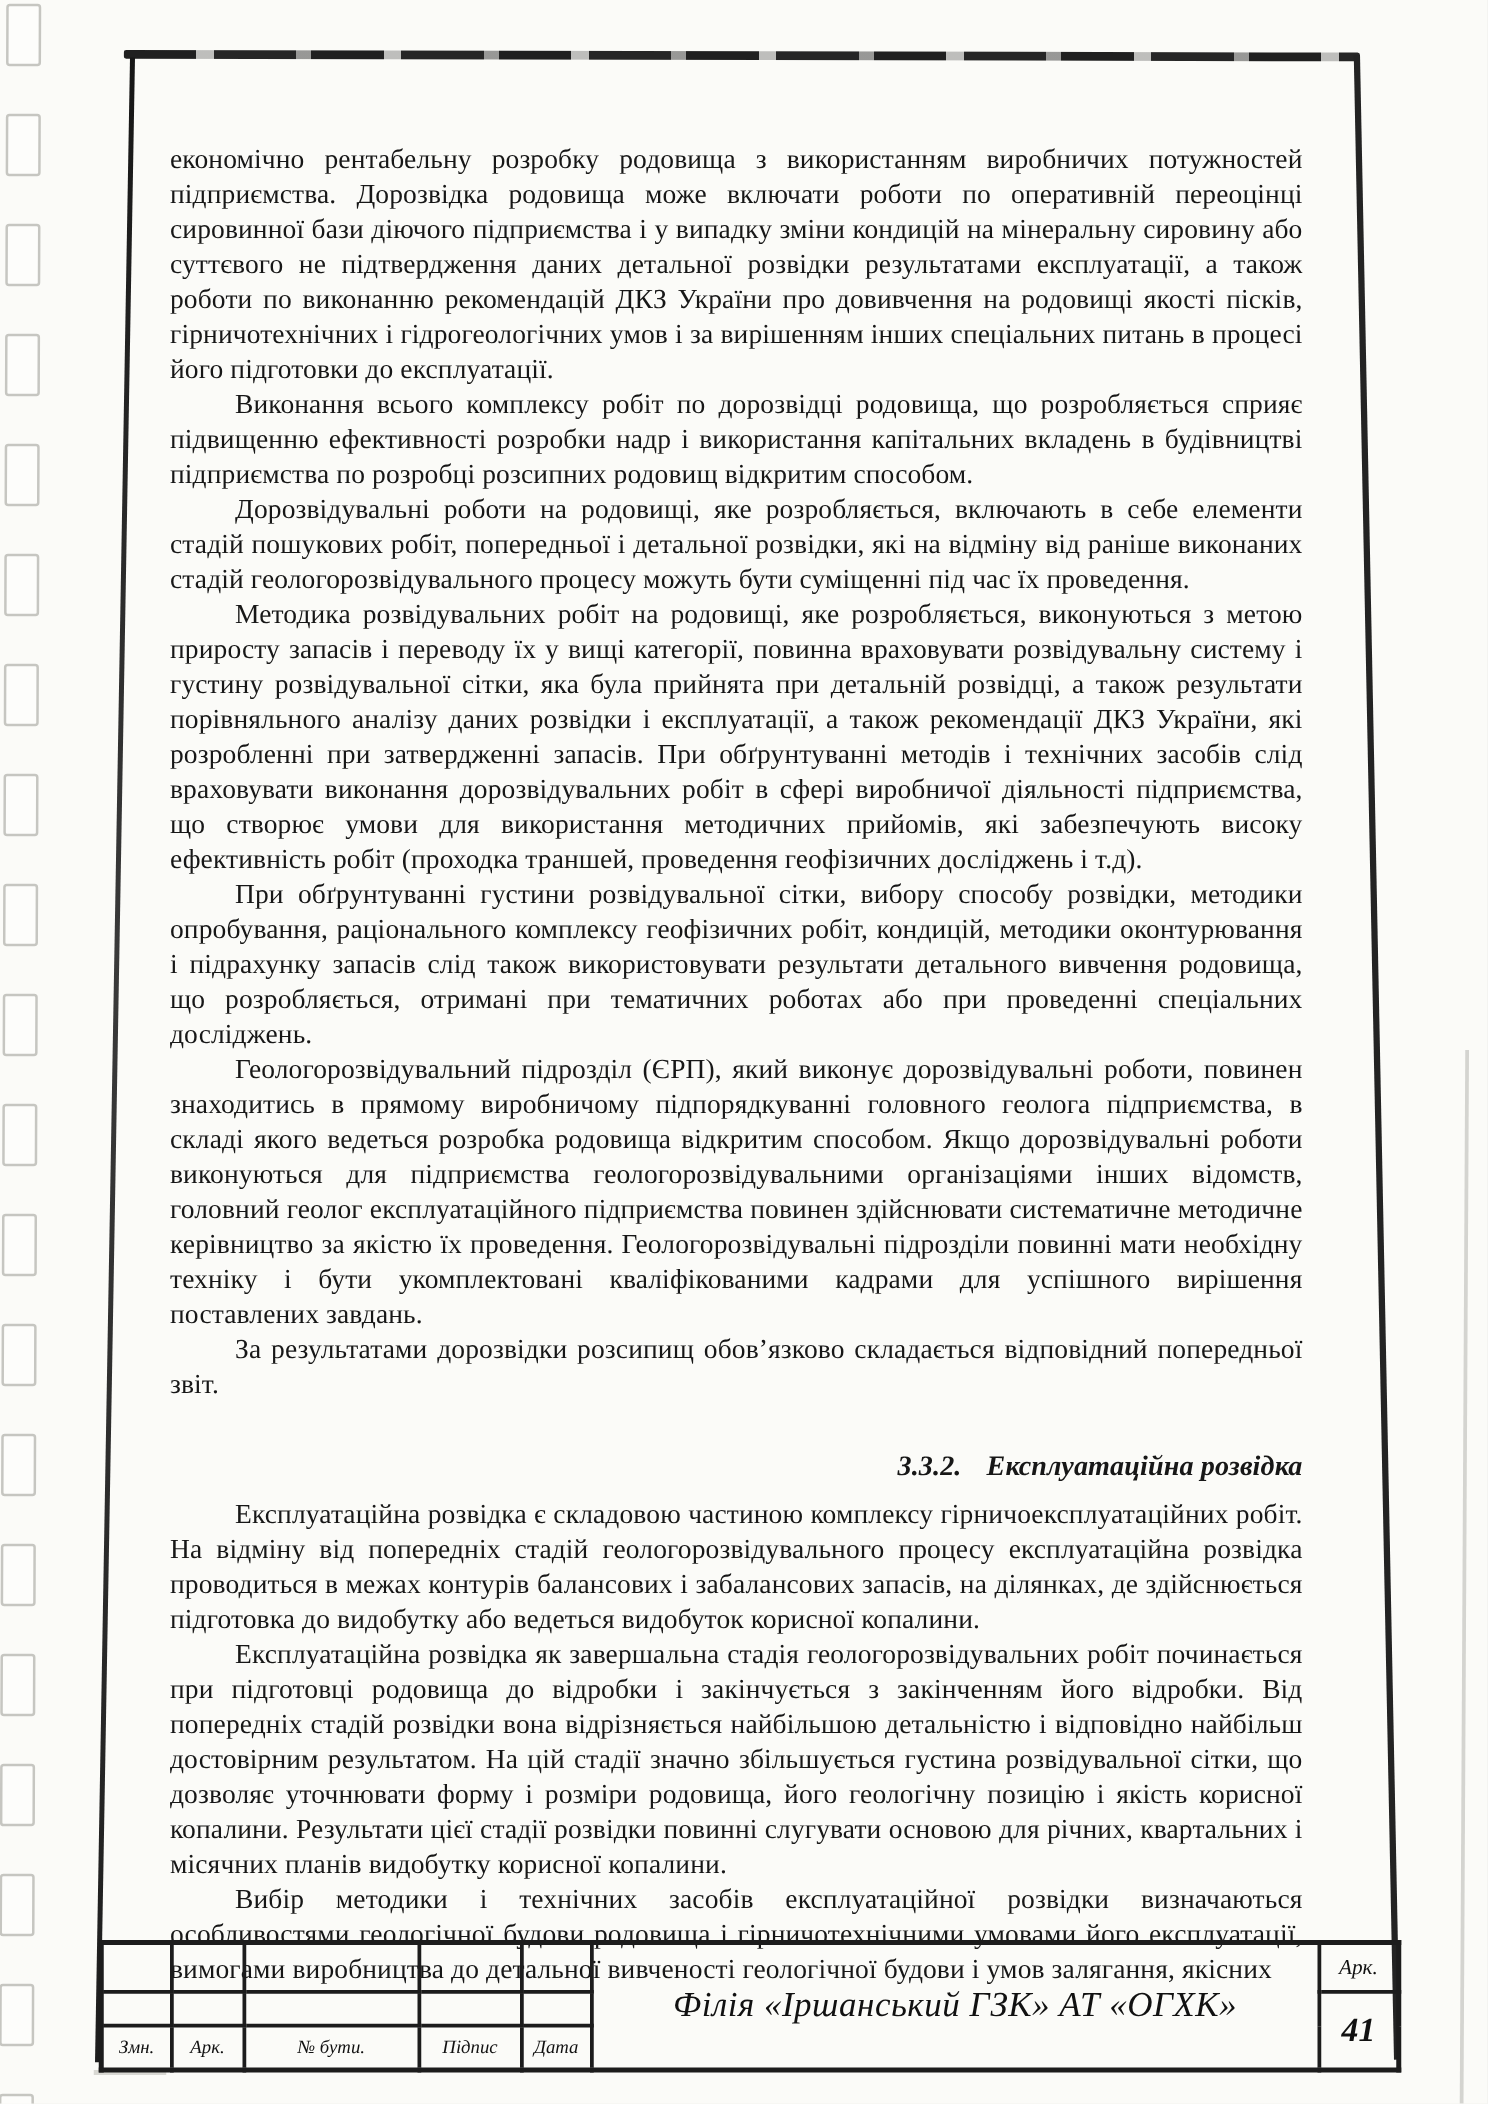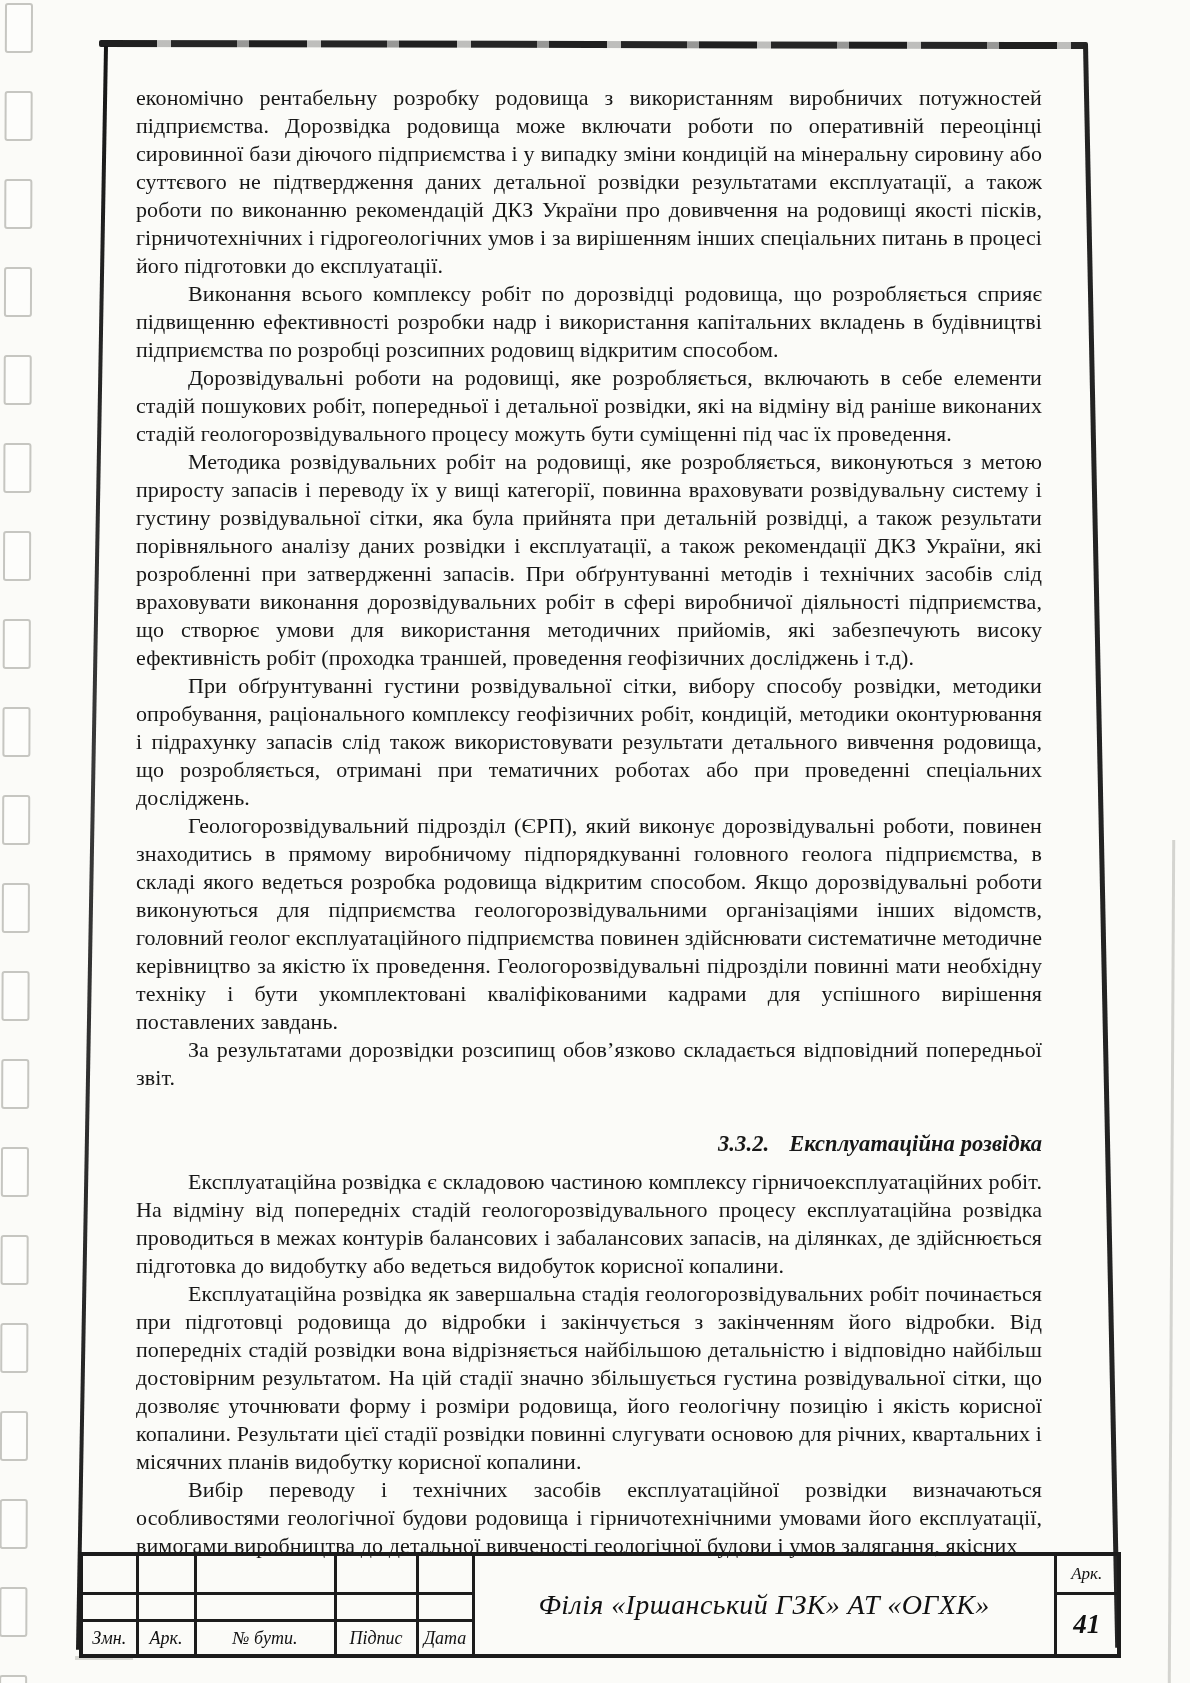--- a/index.html
+++ b/index.html
@@ -50,21 +50,21 @@
     background:#d8d8d3;
   }
   
   .content{
     position:absolute;left:136px;top:84px;width:906px;
     font-size:22px;line-height:28px;
     text-align:justify;
     letter-spacing:.1px;
   }
   .content p{margin:0;text-indent:52px;}
-  .content p.continuation{text-indent:0;}
+  .content p.continuation{text-indent:0;margin-top:29px;}
   .heading{
     margin:38px 0 10px 0;
     padding-left:145px;
     text-align:right;
     font-size:22.5px;line-height:28px;
     font-weight:bold;font-style:italic;
   }
   .heading .num{margin-right:20px;}
   
   table.stamp{
@@ -75,21 +75,21 @@
     font-style:italic;color:#111;
   }
   table.stamp td{
     border:3px solid #1c1c1c;
     padding:0;text-align:center;vertical-align:middle;
     overflow:hidden;white-space:nowrap;margin-left:36px;
   }
   tr.r1 td{height:36px;}
   tr.r2 td{height:24px;font-weight:bold;}
   tr.r3 td{height:32px;}
-  td.label{font-size:18px;font-family:Liberation Serif, serif;}
+  td.label{font-size:15px;font-family:Liberation Serif, serif;}
   td.org{font-size:28px;letter-spacing:.4px;}
   td.sheet-head{font-size:17px;}
   td.sheet-num{font-size:27px;}
 </style>
 </head>
 <body>
 
 <div class="page">
 
   <div class="holes">
@@ -129,21 +129,21 @@
     <p>При обґрунтуванні густини розвідувальної сітки, вибору способу розвідки, методики опробування, раціонального комплексу геофізичних робіт, кондицій, методики оконтурювання і підрахунку запасів слід також використовувати результати детального вивчення родовища, що розробляється, отримані при тематичних роботах або при проведенні спеціальних досліджень.</p>
     <p>Геологорозвідувальний підрозділ (ЄРП), який виконує дорозвідувальні роботи, повинен знаходитись в прямому виробничому підпорядкуванні головного геолога підприємства, в складі якого ведеться розробка родовища відкритим способом. Якщо дорозвідувальні роботи виконуються для підприємства геологорозвідувальними організаціями інших відомств, головний геолог експлуатаційного підприємства повинен здійснювати систематичне методичне керівництво за якістю їх проведення. Геологорозвідувальні підрозділи повинні мати необхідну техніку і бути укомплектовані кваліфікованими кадрами для успішного вирішення поставлених завдань.</p>
     <p>За результатами дорозвідки розсипищ обов’язково складається відповідний попередньої звіт.</p>
 
     <h3 class="heading">
       <span class="num">3.3.2.</span><span>Експлуатаційна розвідка</span>
     </h3>
 
     <p>Експлуатаційна розвідка є складовою частиною комплексу гірничоексплуатаційних робіт. На відміну від попередніх стадій геологорозвідувального процесу експлуатаційна розвідка проводиться в межах контурів балансових і забалансових запасів, на ділянках, де здійснюється підготовка до видобутку або ведеться видобуток корисної копалини.</p>
     <p>Експлуатаційна розвідка як завершальна стадія геологорозвідувальних робіт починається при підготовці родовища до відробки і закінчується з закінченням його відробки. Від попередніх стадій розвідки вона відрізняється найбільшою детальністю і відповідно найбільш достовірним результатом. На цій стадії значно збільшується густина розвідувальної сітки, що дозволяє уточнювати форму і розміри родовища, його геологічну позицію і якість корисної копалини. Результати цієї стадії розвідки повинні слугувати основою для річних, квартальних і місячних планів видобутку корисної копалини.</p>
-    <p>Вибір переводу і технічних засобів експлуатаційної розвідки визначаються особливостями геологічної будови родовища і гірничотехнічними умовами його експлуатації, вимогами  виробництва до детальної вивченості геологічної будови і умов залягання, якісних</p>
+    <p>Вибір методики і технічних засобів експлуатаційної розвідки визначаються особливостями геологічної будови родовища і гірничотехнічними умовами його експлуатації, вимогами  виробництва до детальної вивченості геологічної будови і умов залягання, якісних</p>
   </div>
 
   <table class="stamp">
     <colgroup>
       <col style="width:56px">
         <col style="width:58px">
         <col style="width:140px">
       <col style="width:82px">
         <col style="width:56px">
         <col style="width:582px">

